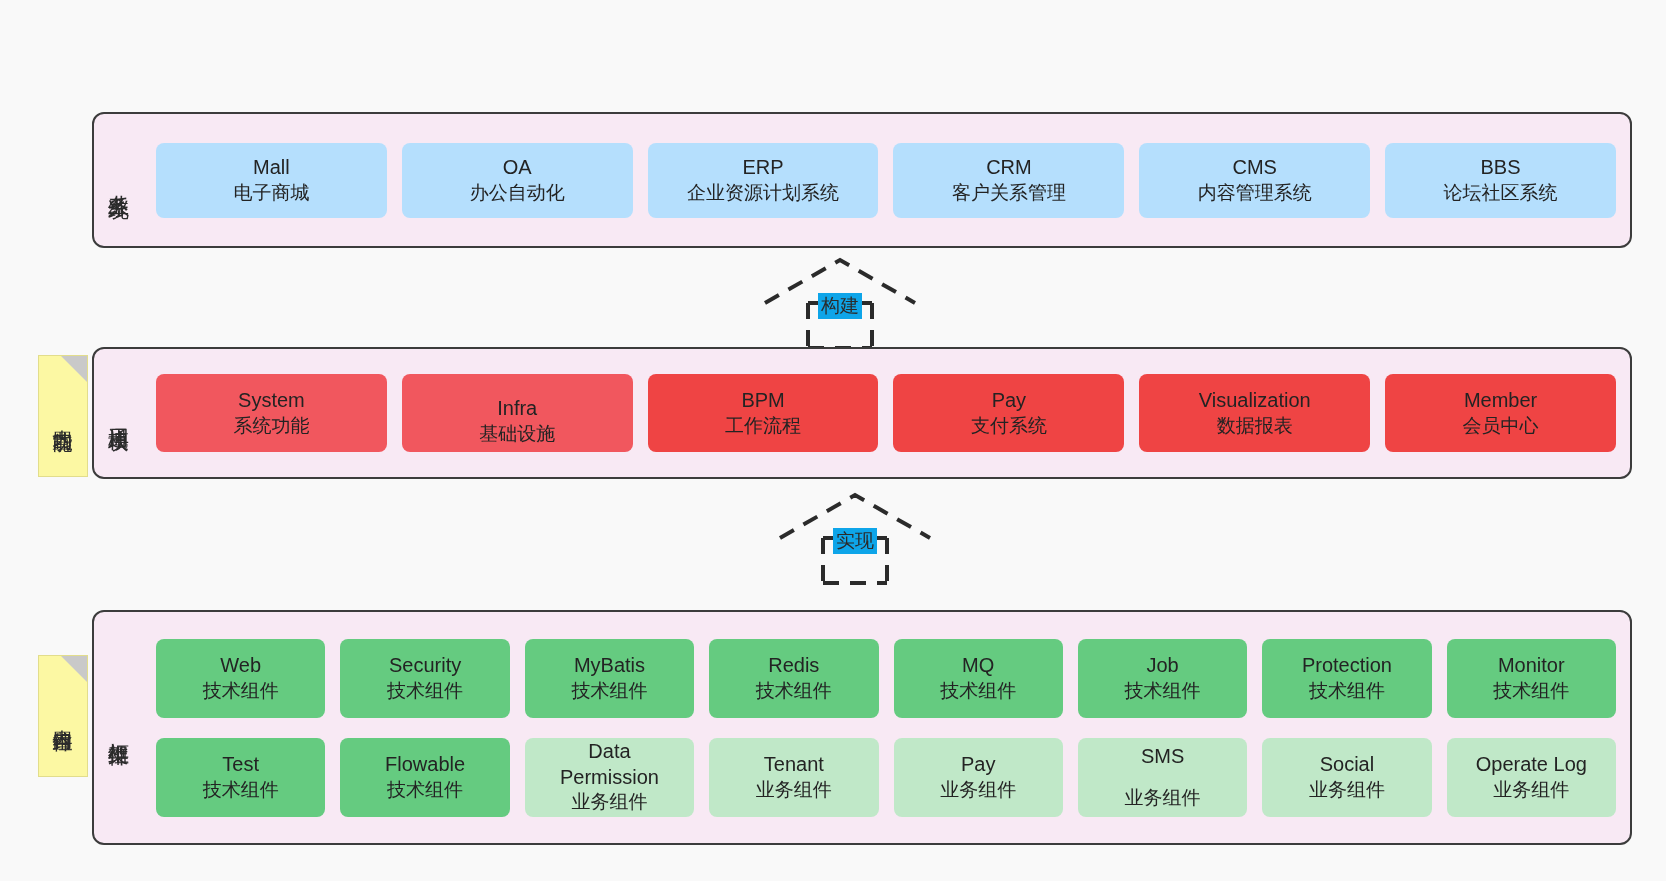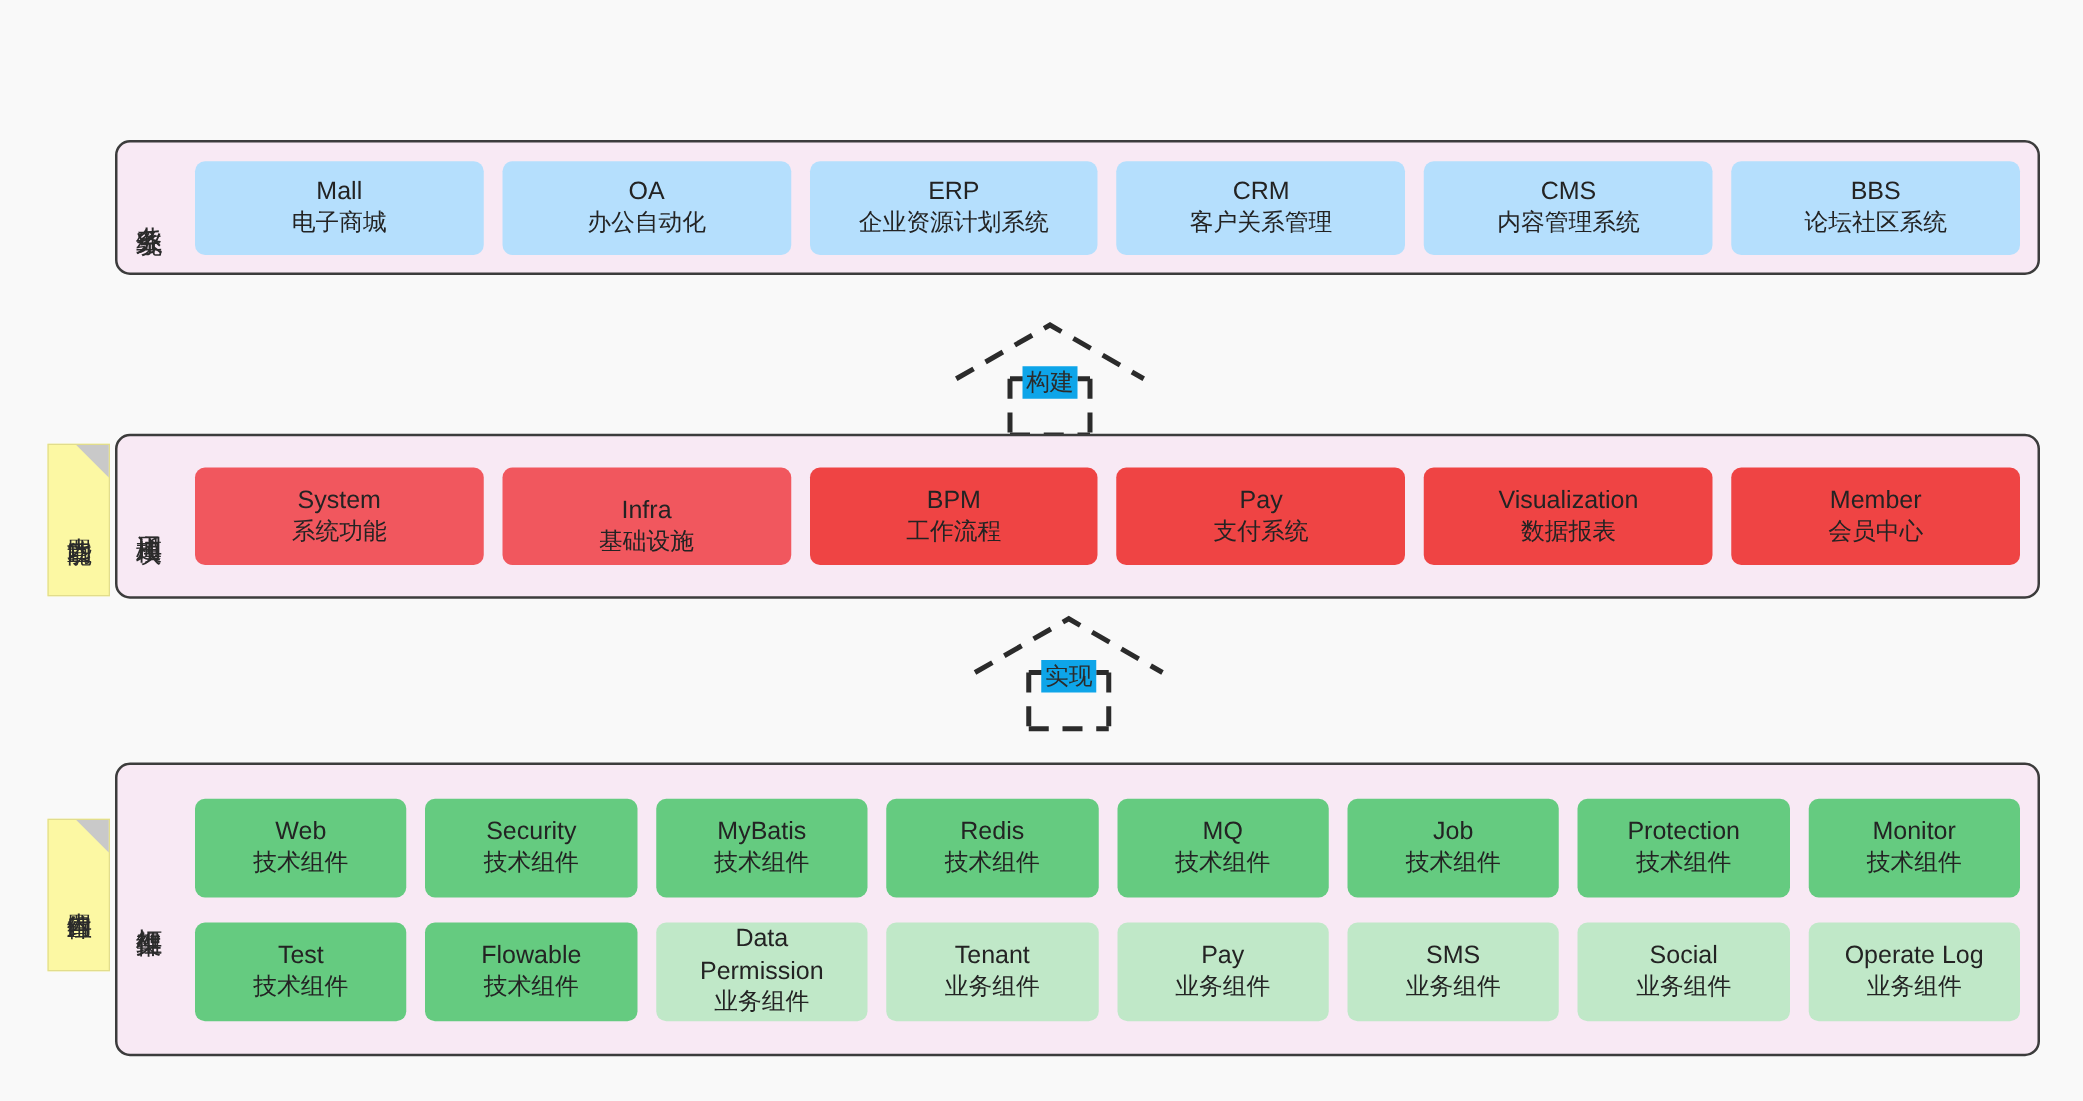--- a/index.html
+++ b/index.html
@@ -113,21 +113,21 @@
     padding: 0 3px;
     white-space: nowrap;
     user-select: none;
   }
 </style>
 </head>
 <body>
 
 <div id="canvas">
 
-  <div class="layer" style="left:92px; top:112px; width:1540px; height:108px;">
+  <div class="layer" style="left:92px; top:112px; width:1540px; height:136px;">
     <div class="layer-label">业务系统</div>
     <div class="layer-body">
       <div class="row">
         <div class="cell c-blue" style="height:75px;">
           <span class="t1">Mall</span>
           <span class="t2">电子商城</span>
         </div>
         <div class="cell c-blue" style="height:75px;">
           <span class="t1">OA</span>
           <span class="t2">办公自动化</span>
@@ -269,21 +269,21 @@
           <span class="t2">业务组件</span>
         </div>
         <div class="cell c-greenlite" style="height:79px;">
           <span class="t1">Tenant</span>
           <span class="t2">业务组件</span>
         </div>
         <div class="cell c-greenlite" style="height:79px;">
           <span class="t1">Pay</span>
           <span class="t2">业务组件</span>
         </div>
-        <div class="cell c-greenlite" style="height:79px;">
+        <div class="cell c-greenlite" style="height:79px;justify-content:space-between;">
           <span class="t1">SMS</span>
           <span class="t2">业务组件</span>
         </div>
         <div class="cell c-greenlite" style="height:79px;">
           <span class="t1">Social</span>
           <span class="t2">业务组件</span>
         </div>
         <div class="cell c-greenlite" style="height:79px;">
           <span class="t1">Operate Log</span>
           <span class="t2">业务组件</span>

